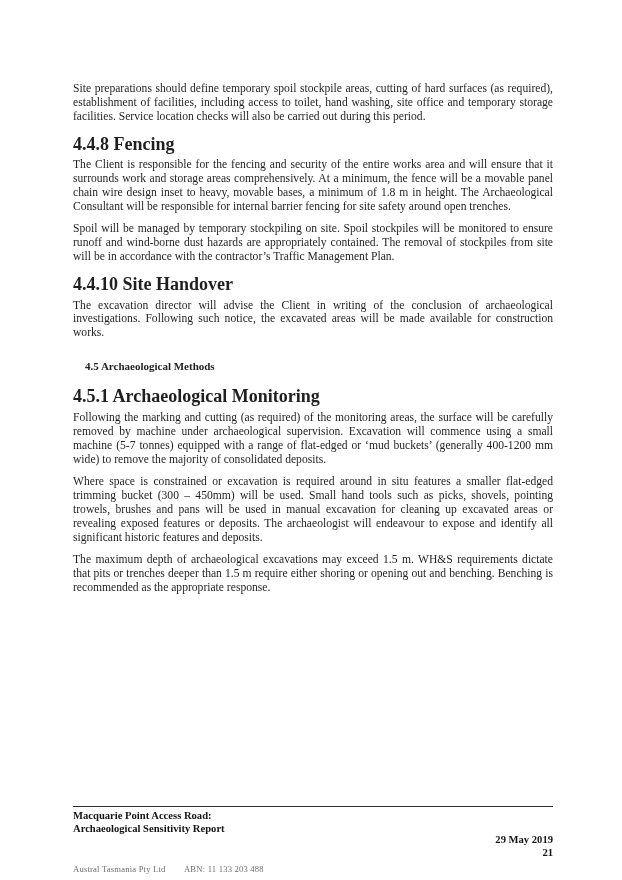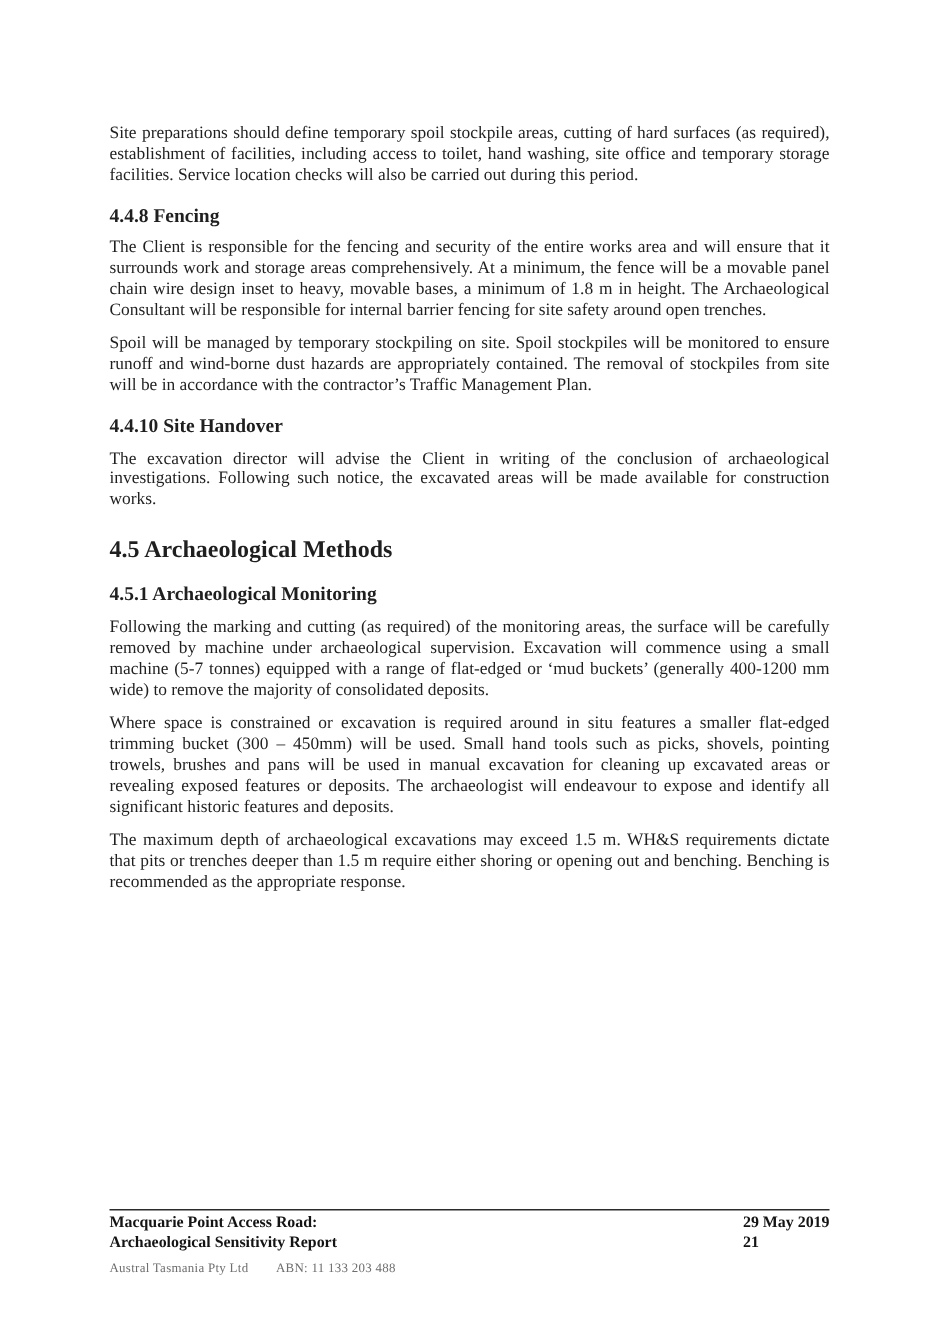--- a/index.html
+++ b/index.html
@@ -21,31 +21,31 @@
   .content {
     position: absolute;
     left: 73px; top: 82px;
     width: 480px;
     font-size: 11.6px;
     line-height: 13.9px;
     text-align: justify;
   }
   .content p { margin: 0 0 8.5px 0; }
   .h-sub {
-    font-size: 13px;
+    font-size: 18px;
     font-weight: bold;
     text-align: left;
     margin: 13px 0 7.5px 0;
     line-height: 14px;
   }
   .h-section {
-    font-size: 16px;
+    font-size: 11px;
     font-weight: bold;
     text-align: left;
-    margin: 17px 0 11px 0;
+    margin: 17px 0 11px 12px;
     line-height: 19px;
   }
   .italic { }
   .footer {
     position: absolute;
     left: 73px; top: 806px;
     width: 480px;
   }
   .footer-rule {
     border-top: 1.5px solid #2b2b2b;
@@ -55,21 +55,21 @@
   }
   .footer-row {
     display: flex;
     justify-content: space-between;
     font-weight: bold;
     font-size: 10.6px;
     line-height: 12.6px;
     color: #141414;
   }
   .footer-left { text-align: left; }
-  .footer-right { text-align: left; }
+  .footer-right { text-align: right; margin-top: 24px; }
   .footer-sub {
     margin-top: 5px;
     font-size: 8.6px;
     color: #6e6e6e;
     letter-spacing: 0.2px;
   }
   .footer-sub .abn { margin-left: 16px; }
 </style>
 </head>
 <body>

